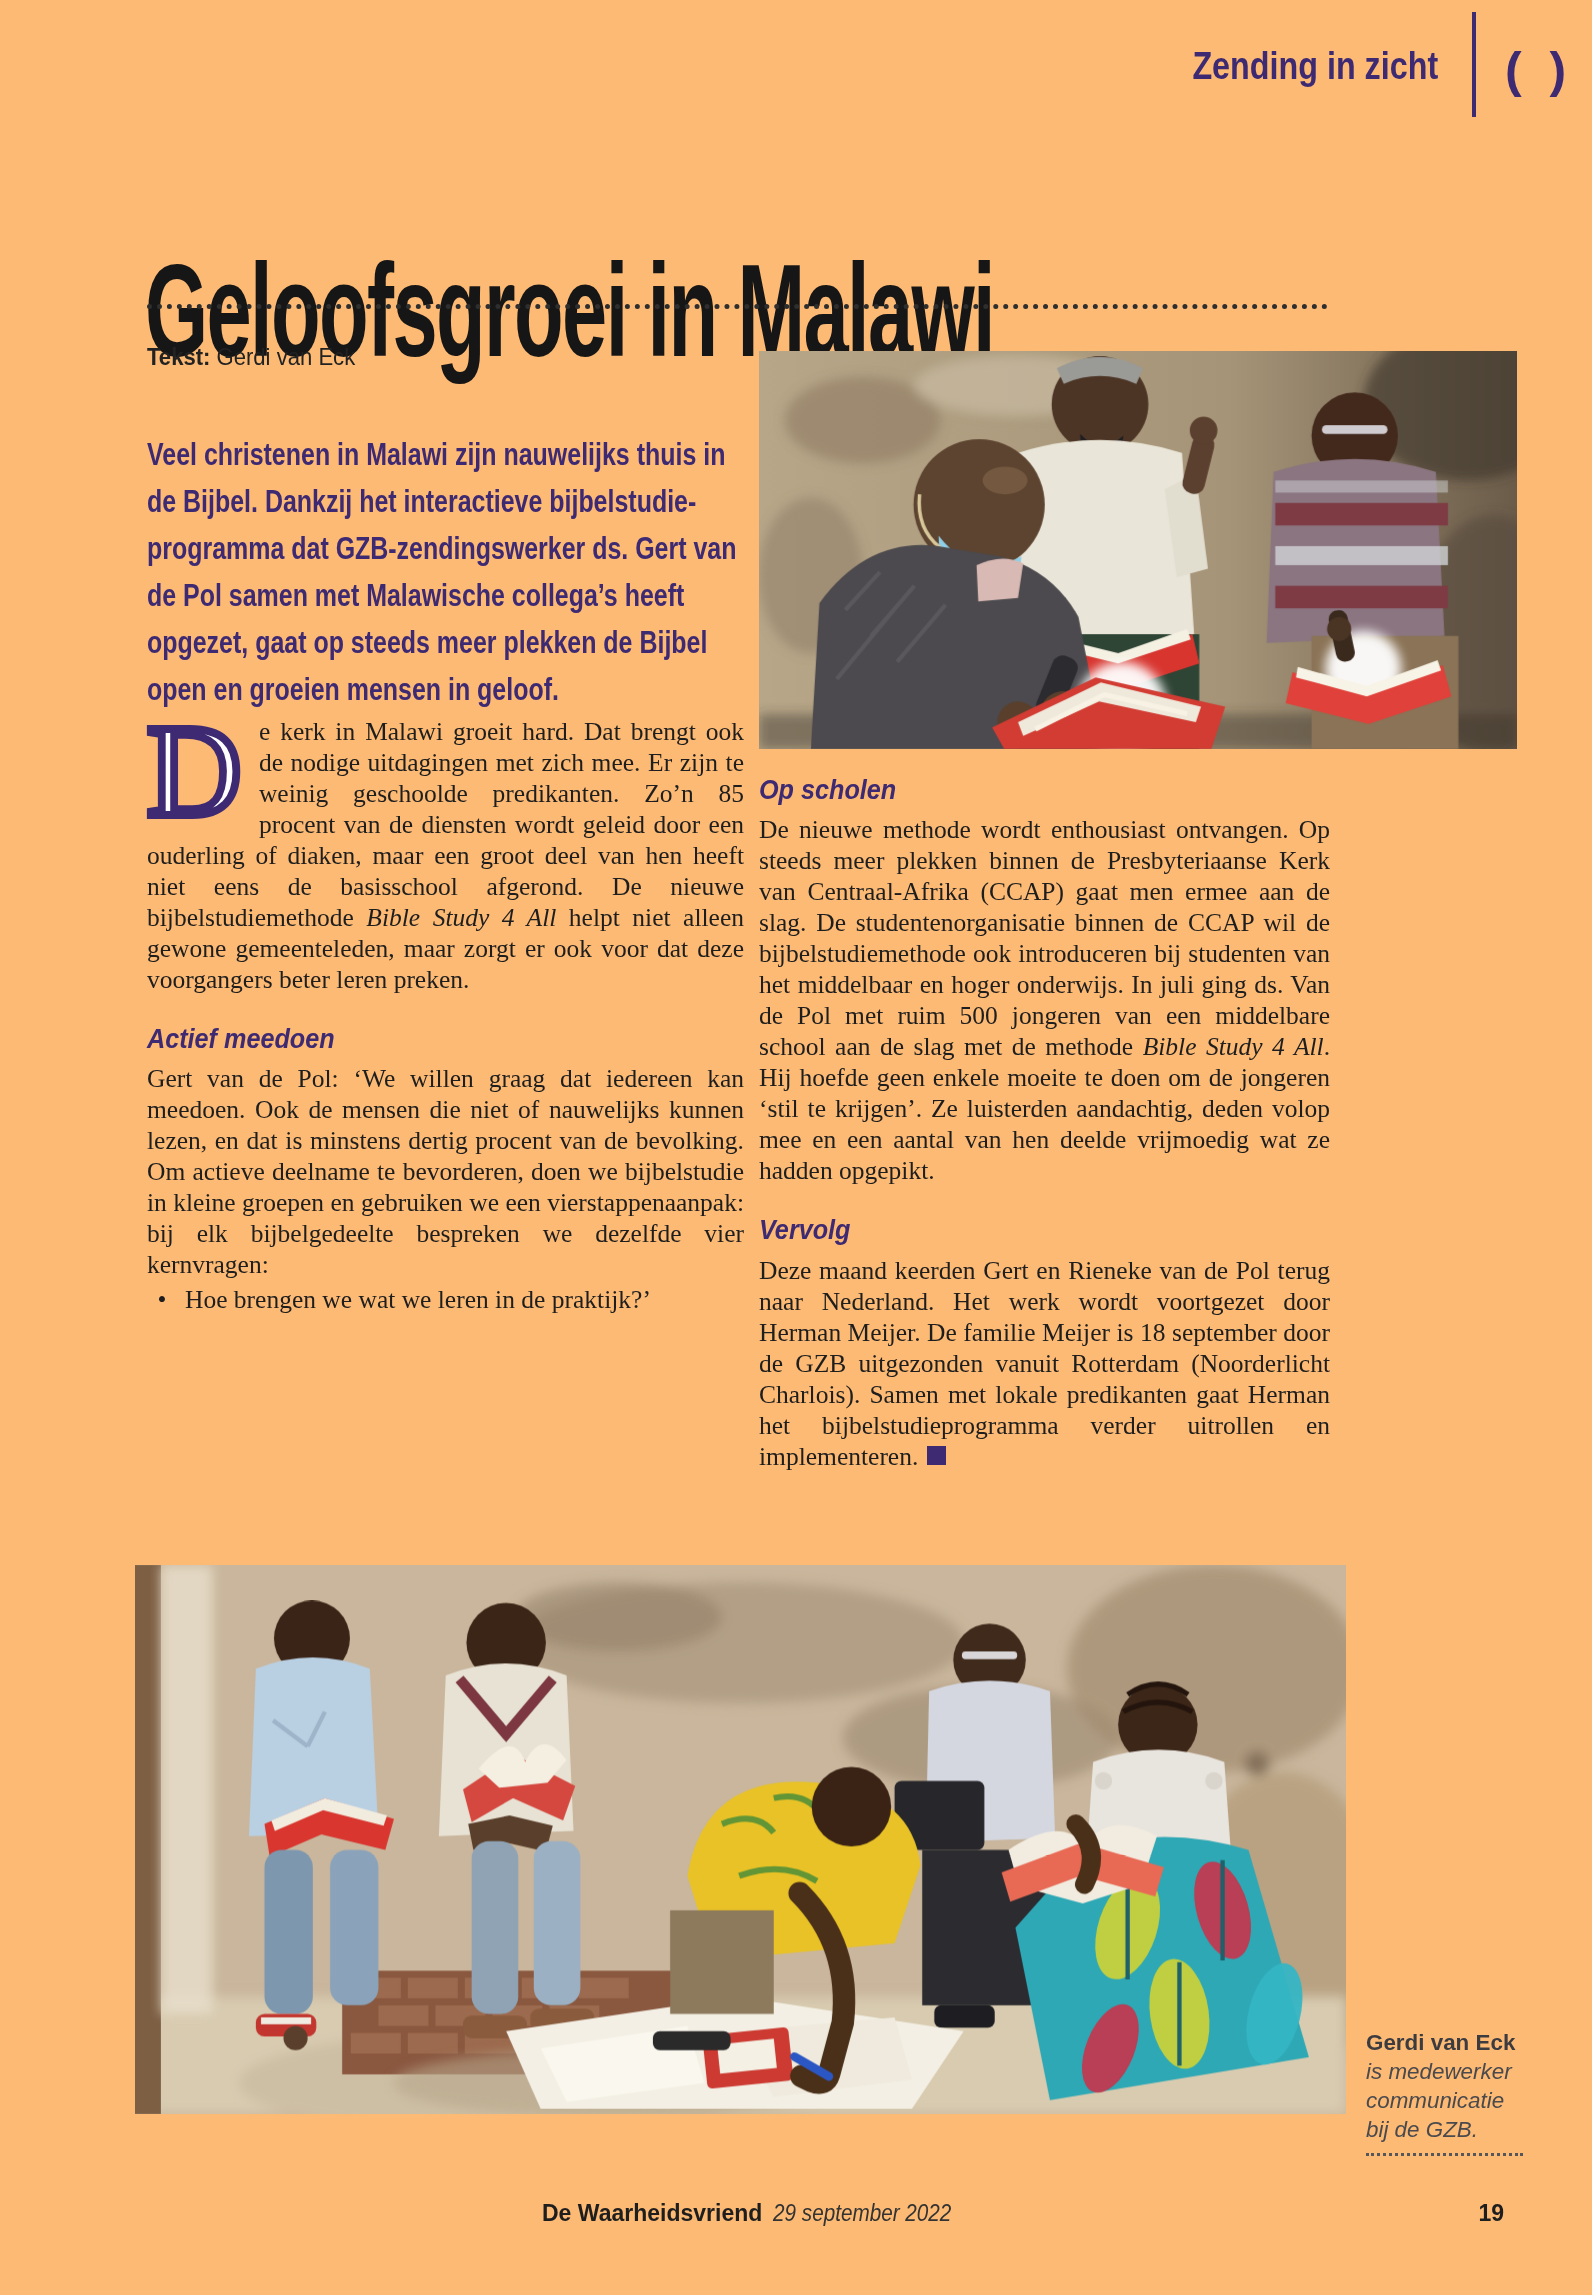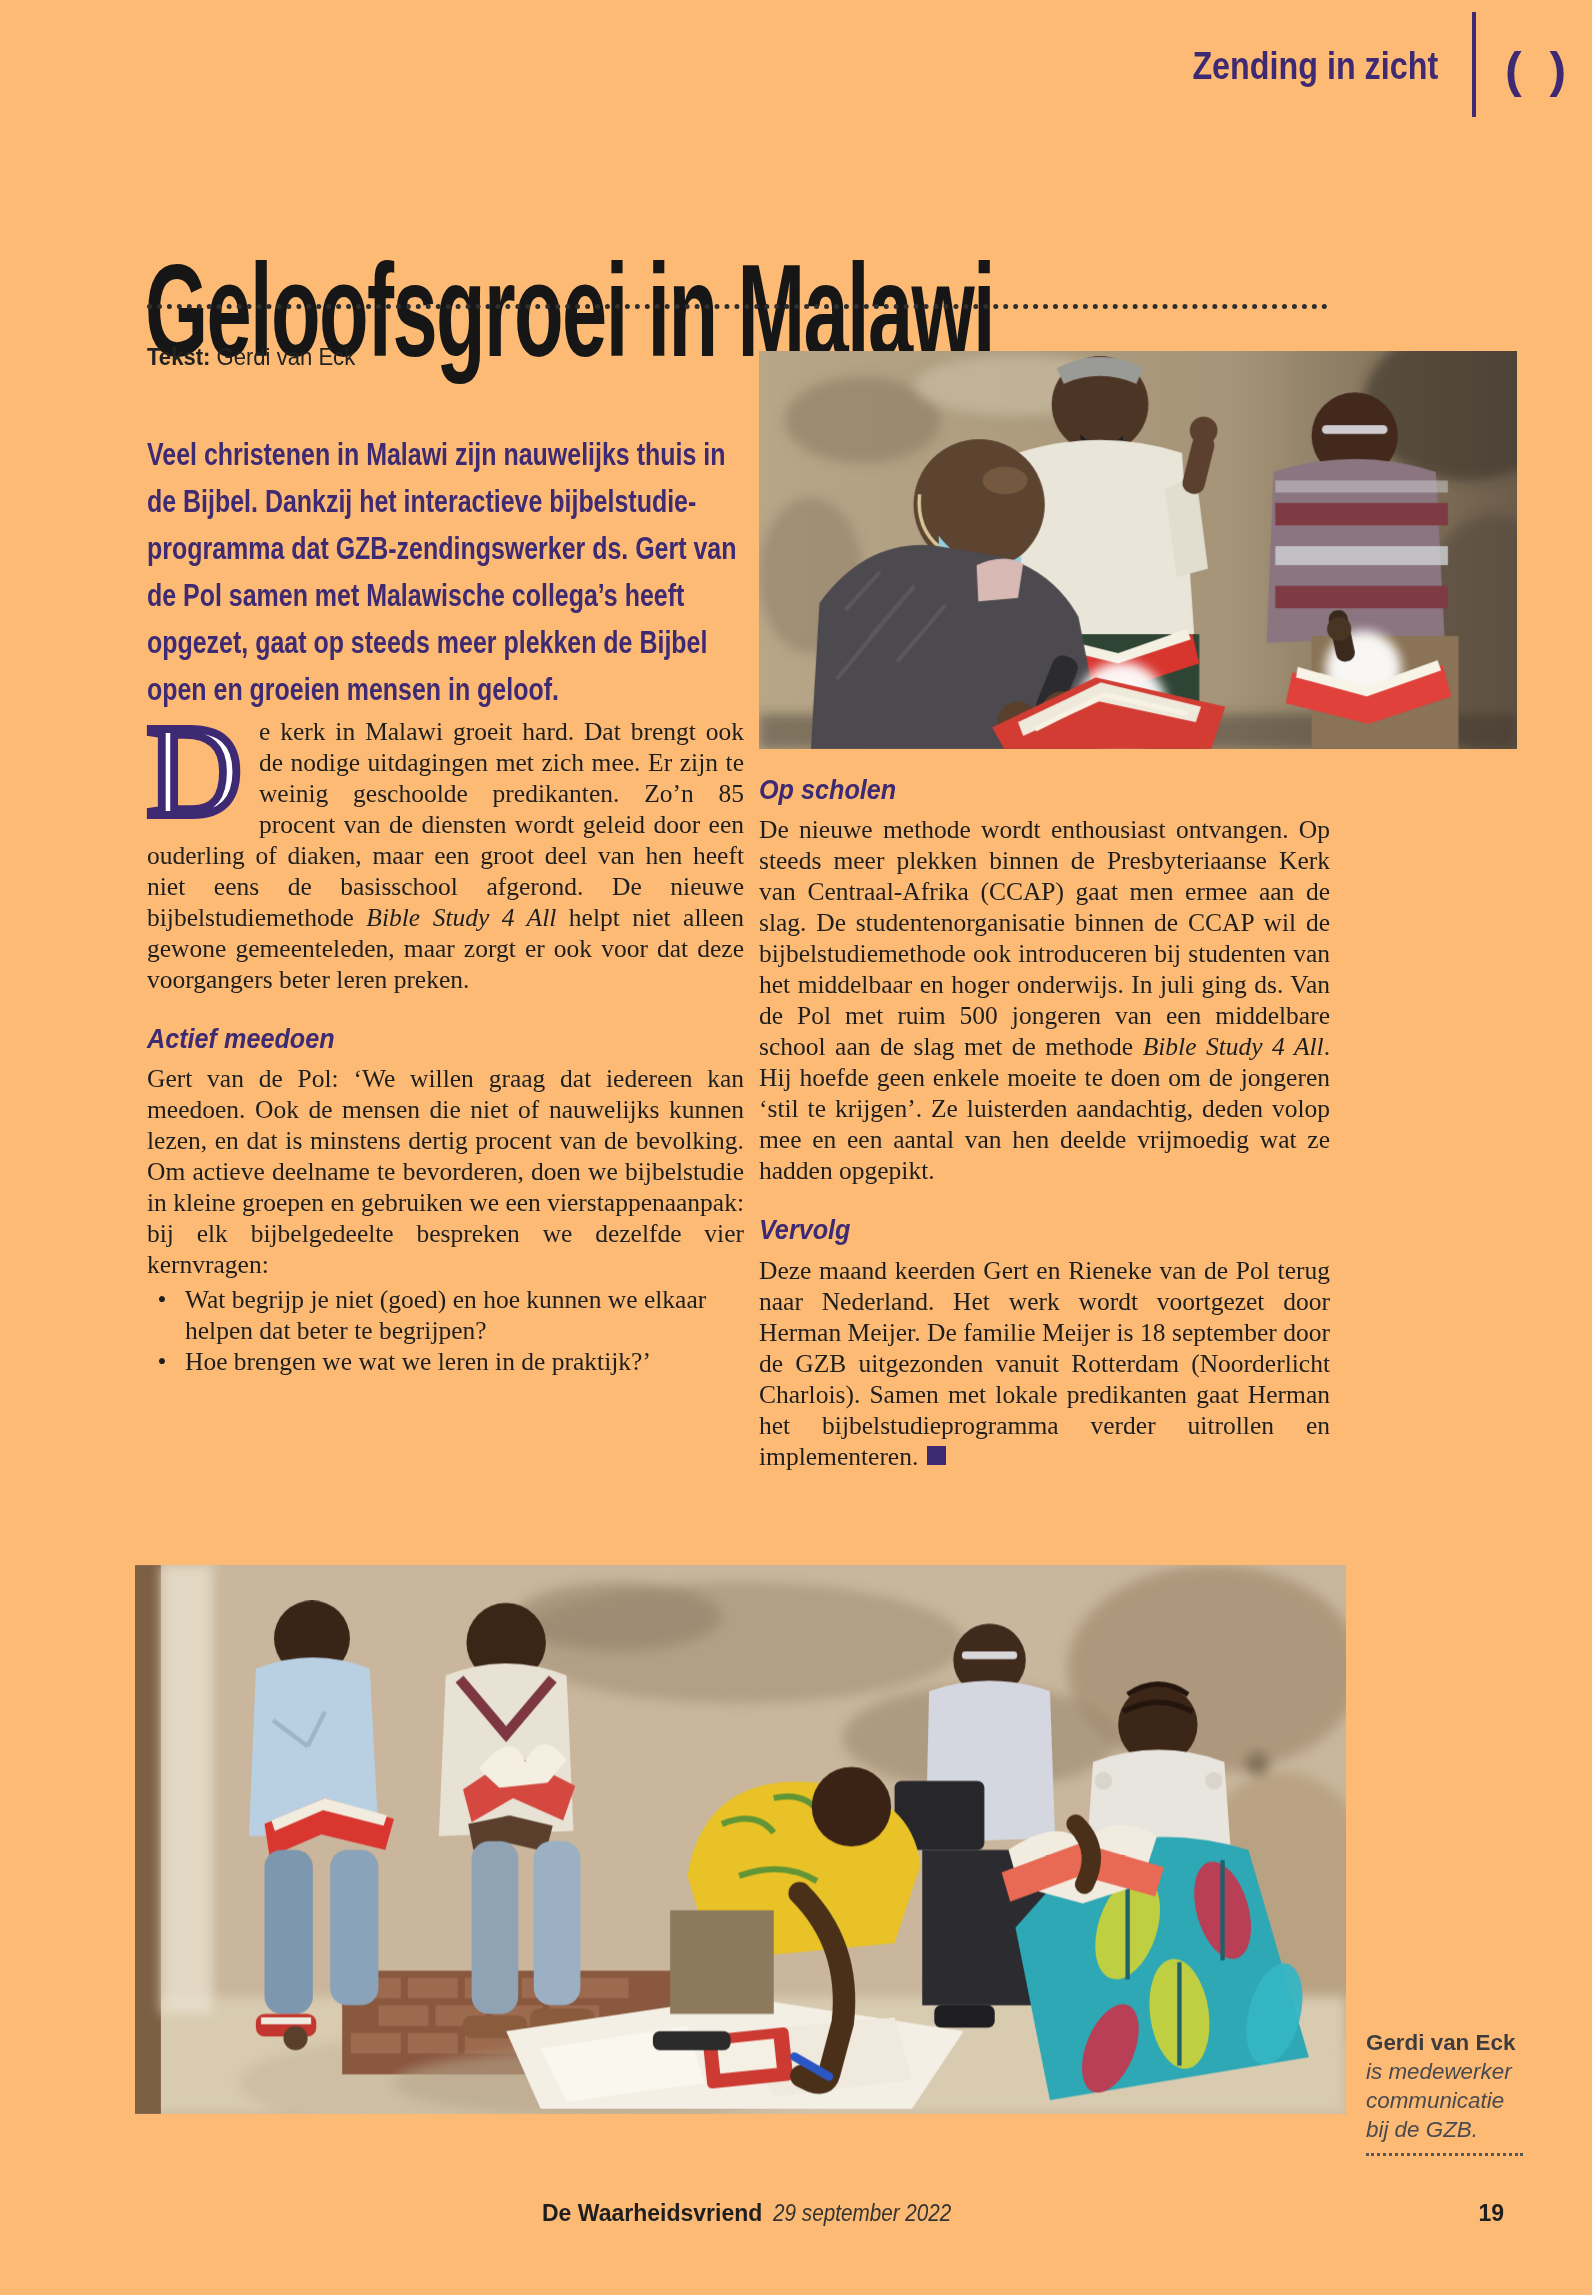--- a/index.html
+++ b/index.html
@@ -194,21 +194,20 @@
     </svg>
   </figure>
 
   <div class="col-left">
     <p class="body-text">
       <span class="dropcap">D</span><span>e kerk in Malawi groeit hard. Dat brengt ook de nodige uitdagingen met zich mee. Er zijn te weinig geschoolde predikanten. Zo’n 85 procent van de diensten wordt geleid door een ouderling of diaken, maar een groot deel van hen heeft niet eens de basisschool afgerond. De nieuwe bijbelstudiemethode </span><i>Bible Study 4 All</i><span> helpt niet alleen gewone gemeenteleden, maar zorgt er ook voor dat deze voorgangers beter leren preken.</span>
     </p>
     <h2 class="h2">Actief meedoen</h2>
     <p class="body-text">Gert van de Pol: ‘We willen graag dat iedereen kan meedoen. Ook de mensen die niet of nauwelijks kunnen lezen, en dat is minstens dertig procent van de bevolking. Om actieve deelname te bevorderen, doen we bijbelstudie in kleine groepen en gebruiken we een vierstappenaanpak: bij elk bijbelgedeelte be­spreken we dezelfde vier kernvragen:</p>
     <ul class="kernvragen">
-      <li>Wat begrijp je niet (goed) en hoe kunnen we elkaar helpen dat beter te begrijpen?</li>
       <li>Hoe brengen we wat we leren in de praktijk?’</li>
     </ul>
   </div>
 
   <div class="col-right">
     <h2 class="h2 first">Op scholen</h2>
     <p class="body-text">
       <span>De nieuwe methode wordt enthousiast ontvangen. Op steeds meer plekken binnen de Presbyteriaanse Kerk van Centraal-Afrika (CCAP) gaat men ermee aan de slag. De studentenorganisatie binnen de CCAP wil de bijbelstudiemethode ook introduceren bij studen­ten van het middelbaar en hoger onderwijs. In juli ging ds. Van de Pol met ruim 500 jongeren van een middelbare school aan de slag met de methode </span><i>Bible Study 4 All</i><span>. Hij hoefde geen enkele moeite te doen om de jongeren ‘stil te krijgen’. Ze luisterden aandachtig, deden volop mee en een aantal van hen deelde vrij­moedig wat ze hadden opgepikt.</span>
     </p>
     <h2 class="h2">Vervolg</h2>

